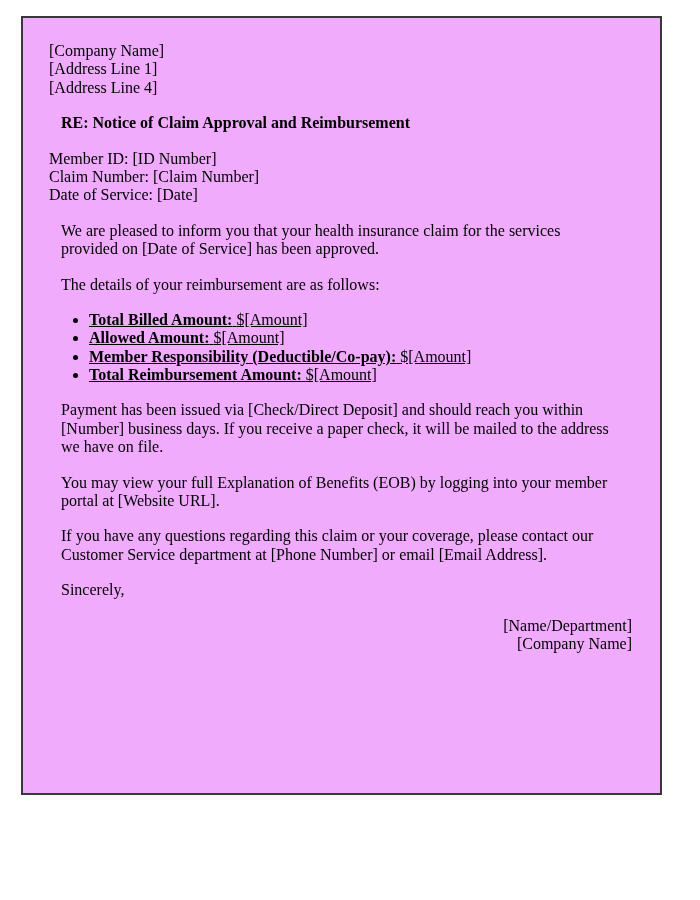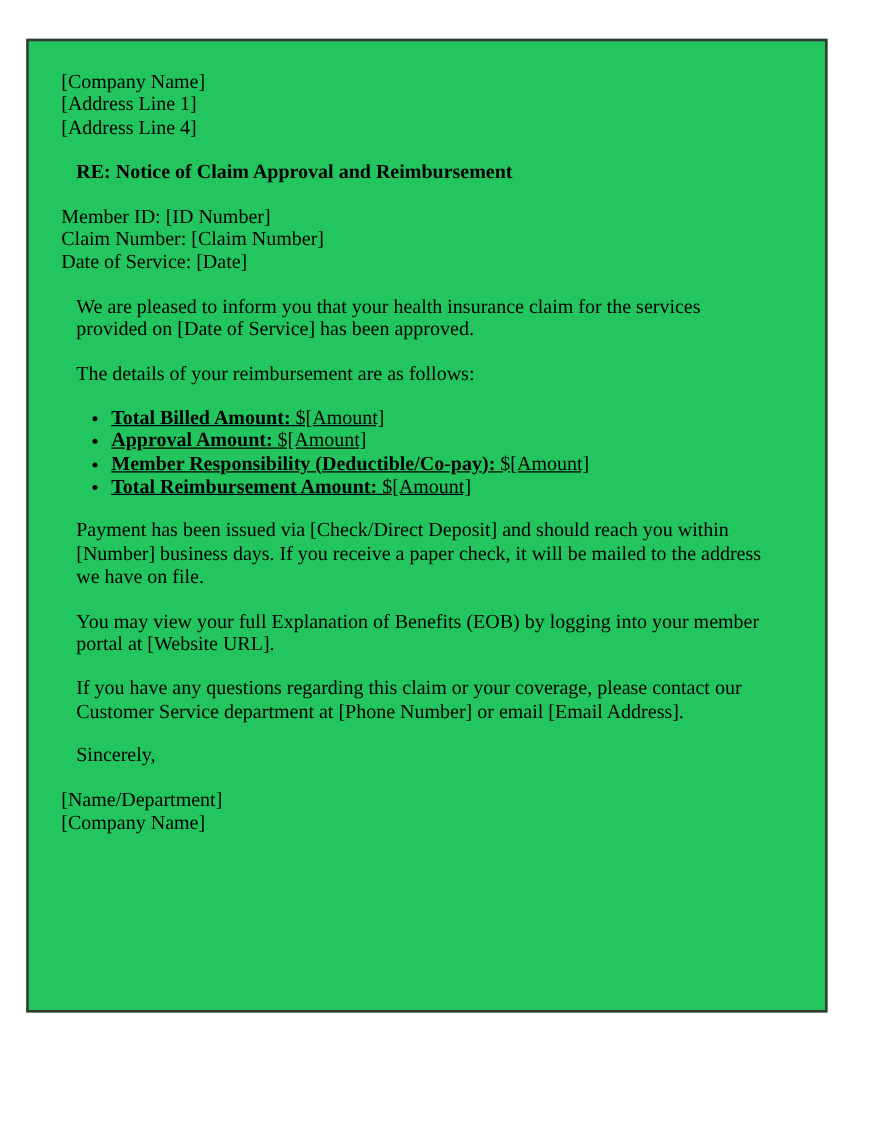--- a/index.html
+++ b/index.html
@@ -12,26 +12,26 @@
     height: 900px;
     position: relative;
     font-family: "Liberation Serif", "DejaVu Serif", serif;
     font-size: 16px;
     color: #000000;
     -webkit-font-smoothing: antialiased;
   }
   .page {
     position: absolute;
     left: 21px;
-    top: 31px;
+    top: 16px;
     width: 641px;
     height: 779px;
     box-sizing: border-box;
     border: 2px solid #383838;
-    background: #22c55e;
+    background: #f0abfc;
     padding: 24px 28px 0 26px;
     overflow: hidden;
   }
   .line {
     line-height: 1.15;
   }
   p.para {
     margin: 17px 12px;
     line-height: 1.15;
     max-width: 585px;
@@ -52,20 +52,21 @@
   }
   ul.reimb-list li {
     line-height: 1.15;
     list-style-type: disc;
   }
   ul.reimb-list li .lbl {
     font-weight: bold;
   }
   .sig {
     margin: 10px 0;
+    text-align: right;
   }
 </style>
 </head>
 <body>
 
 <div class="page">
 
   <div class="block">
     <div class="line">[Company Name]</div>
     <div class="line">[Address Line 1]</div>
@@ -81,21 +82,21 @@
     <div class="line">Date of Service: [Date]</div>
   </div>
 
 
   <p class="para">We are pleased to inform you that your health insurance claim for the services provided on [Date of Service] has been approved.</p>
 
   <p class="para">The details of your reimbursement are as follows:</p>
 
   <ul class="reimb-list">
     <li><span class="lbl">Total Billed Amount:</span> <span>$[Amount]</span></li>
-    <li><span class="lbl">Approval Amount:</span> <span>$[Amount]</span></li>
+    <li><span class="lbl">Allowed Amount:</span> <span>$[Amount]</span></li>
     <li><span class="lbl">Member Responsibility (Deductible/Co-pay):</span> <span>$[Amount]</span></li>
     <li><span class="lbl">Total Reimbursement Amount:</span> <span>$[Amount]</span></li>
   </ul>
 
   <p class="para">Payment has been issued via [Check/Direct Deposit] and should reach you within [Number] business days. If you receive a paper check, it will be mailed to the address we have on file.</p>
 
   <p class="para">You may view your full Explanation of Benefits (EOB) by logging into your member portal at [Website URL].</p>
 
   <p class="para">If you have any questions regarding this claim or your coverage, please contact our Customer Service department at [Phone Number] or email [Email Address].</p>
 

